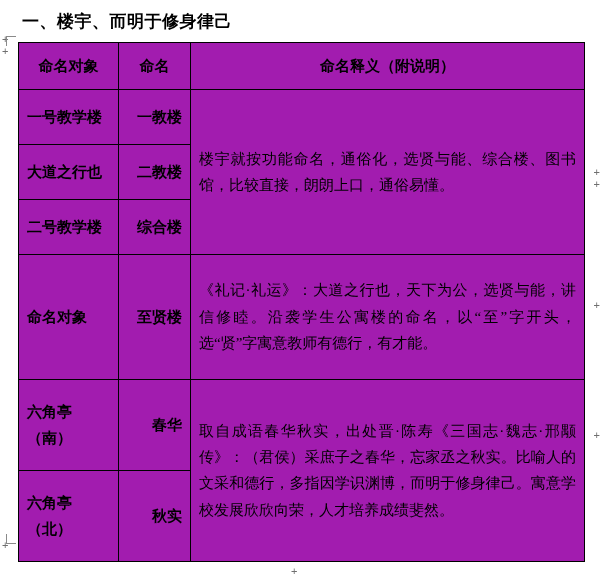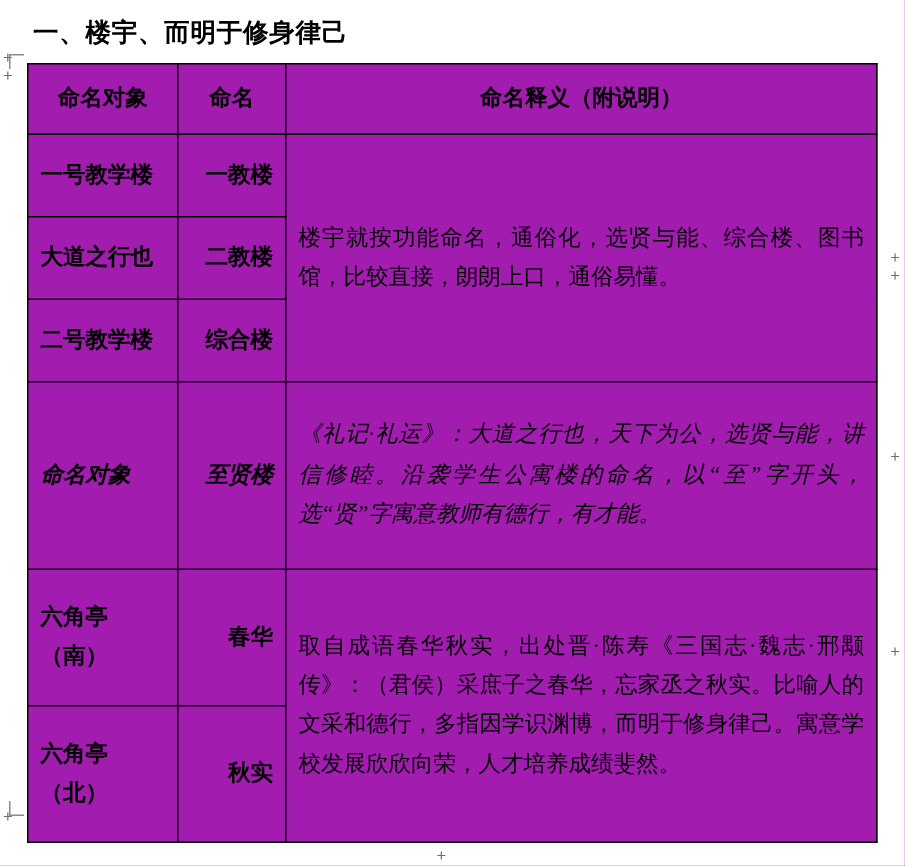--- a/index.html
+++ b/index.html
@@ -70,21 +70,21 @@
   .cell-desc {
     text-align: justify;
     text-justify: inter-ideograph;
     font-size: 15px;
     line-height: 2.0;
     padding: 8px 10px 8px 10px;
   }
   .row-h1 td { height: 42px; }
   .row-h2 td { height: 42px; }
   .row-h3 td { height: 42px; }
-  .row-desc-tall td { height: 112px; font-style: italic; }
+  .row-desc-tall td { height: 112px; }
   .row-desc-tall2 td { height: 78px; }
 
   
   .marker {
     position: absolute;
     color: #6f6f6f;
     font-size: 11px;
     font-family: "Liberation Sans", "DejaVu Sans", sans-serif;
     line-height: 1;
     user-select: none;

